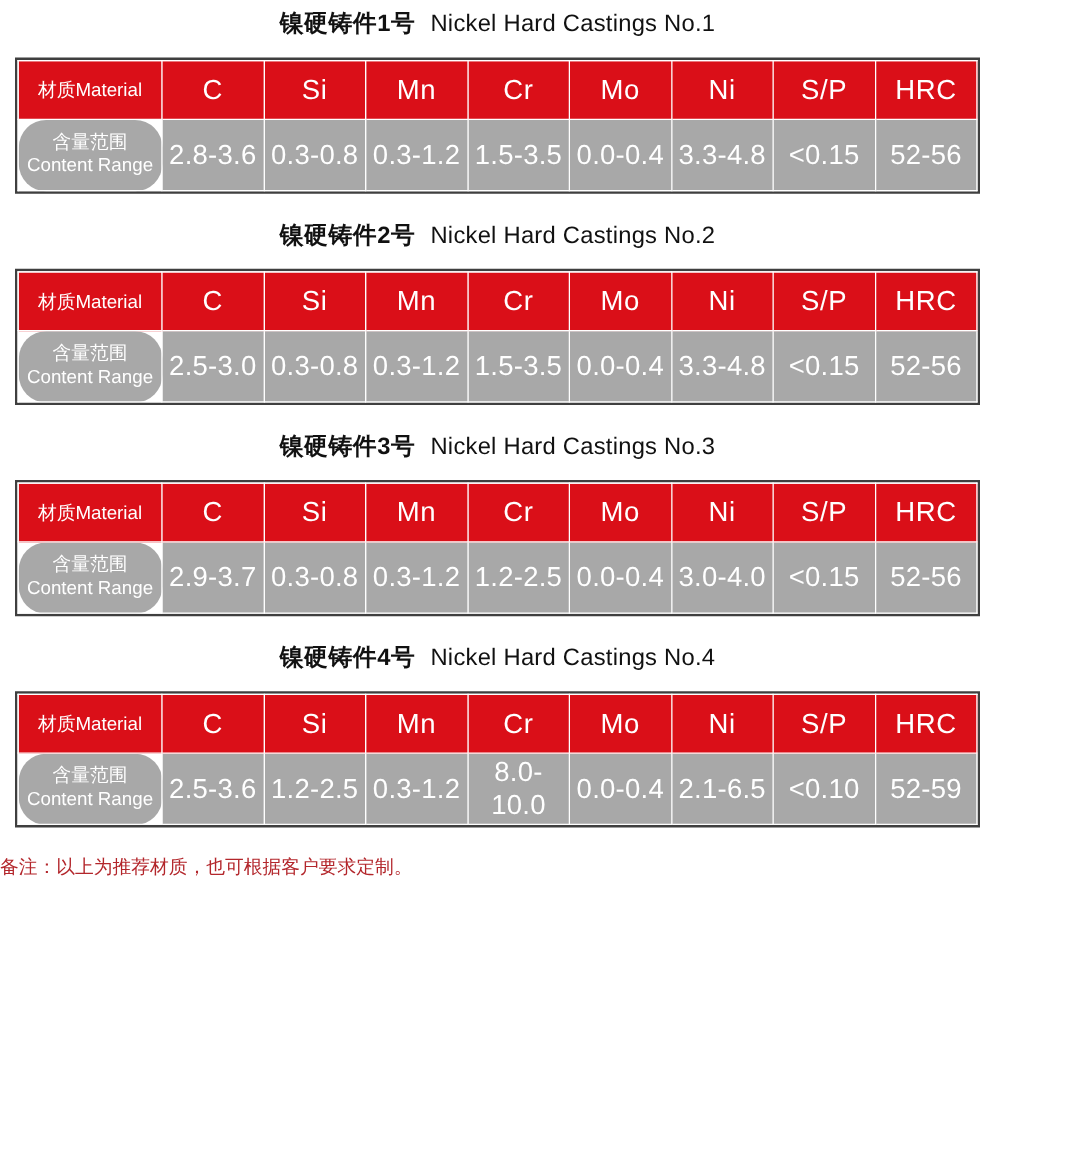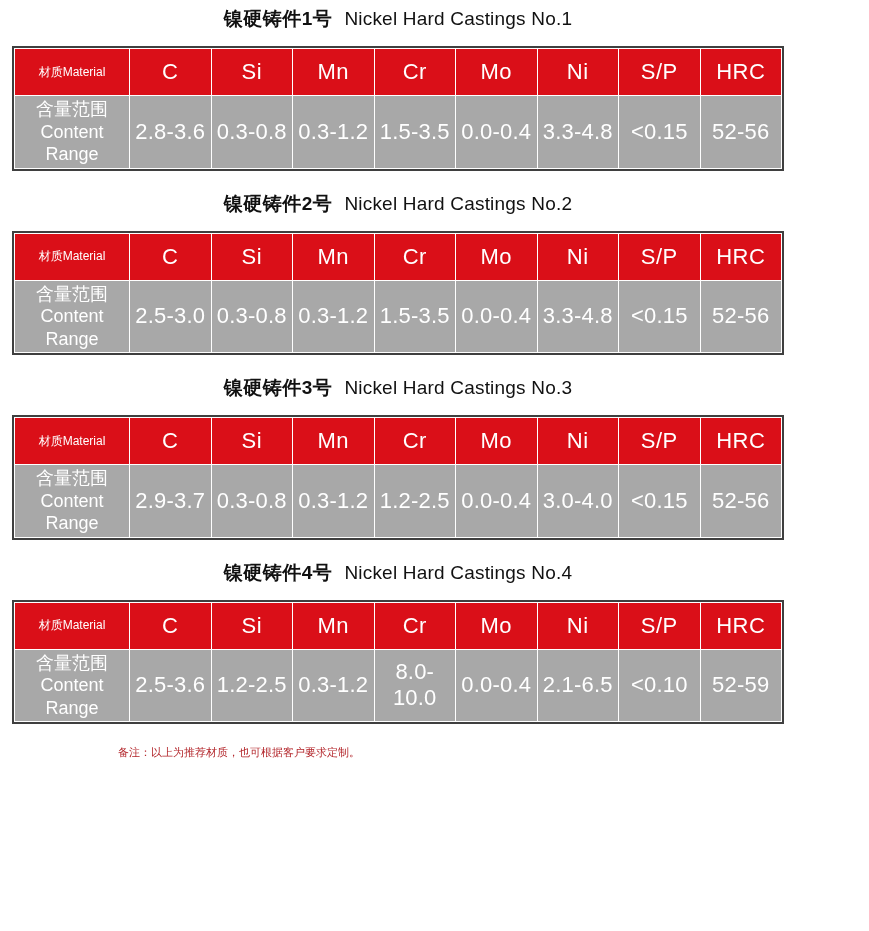--- a/index.html
+++ b/index.html
@@ -56,43 +56,43 @@
     color: #ffffff;
     font-weight: 400;
   }
   tr.head td {
     background: #da0f18;
     height: 44px;
     font-size: 22px;
     letter-spacing: 0.5px;
   }
   tr.head td.rowhead {
-    font-size: 12px;
+    font-size: 15px;
     letter-spacing: 0;
   }
   tr.body td {
     background: #a8a8a8;
     height: 52px;
     font-size: 22px;
     letter-spacing: 0.2px;
   }
   tr.body td.rowhead {
-    font-size: 18px;
+    font-size: 15px;
     line-height: 1.25;
     letter-spacing: 0;
     padding: 2px 0;
+    border-radius: 22px;
   }
   td.rowhead {
     width: 112px;
   }
   .rowhead .line1 { display: block; }
   .rowhead .line2 { display: block; }
   .footnote {
-    padding-left: 118px;
-    font-size: 11px;
+    font-size: 15px;
     color: #c33;
     line-height: 1.55;
   }
   .footnote .fn-line {
     display: block;
     color: #b3262b;
   }
 </style>
 </head>
 <body>

